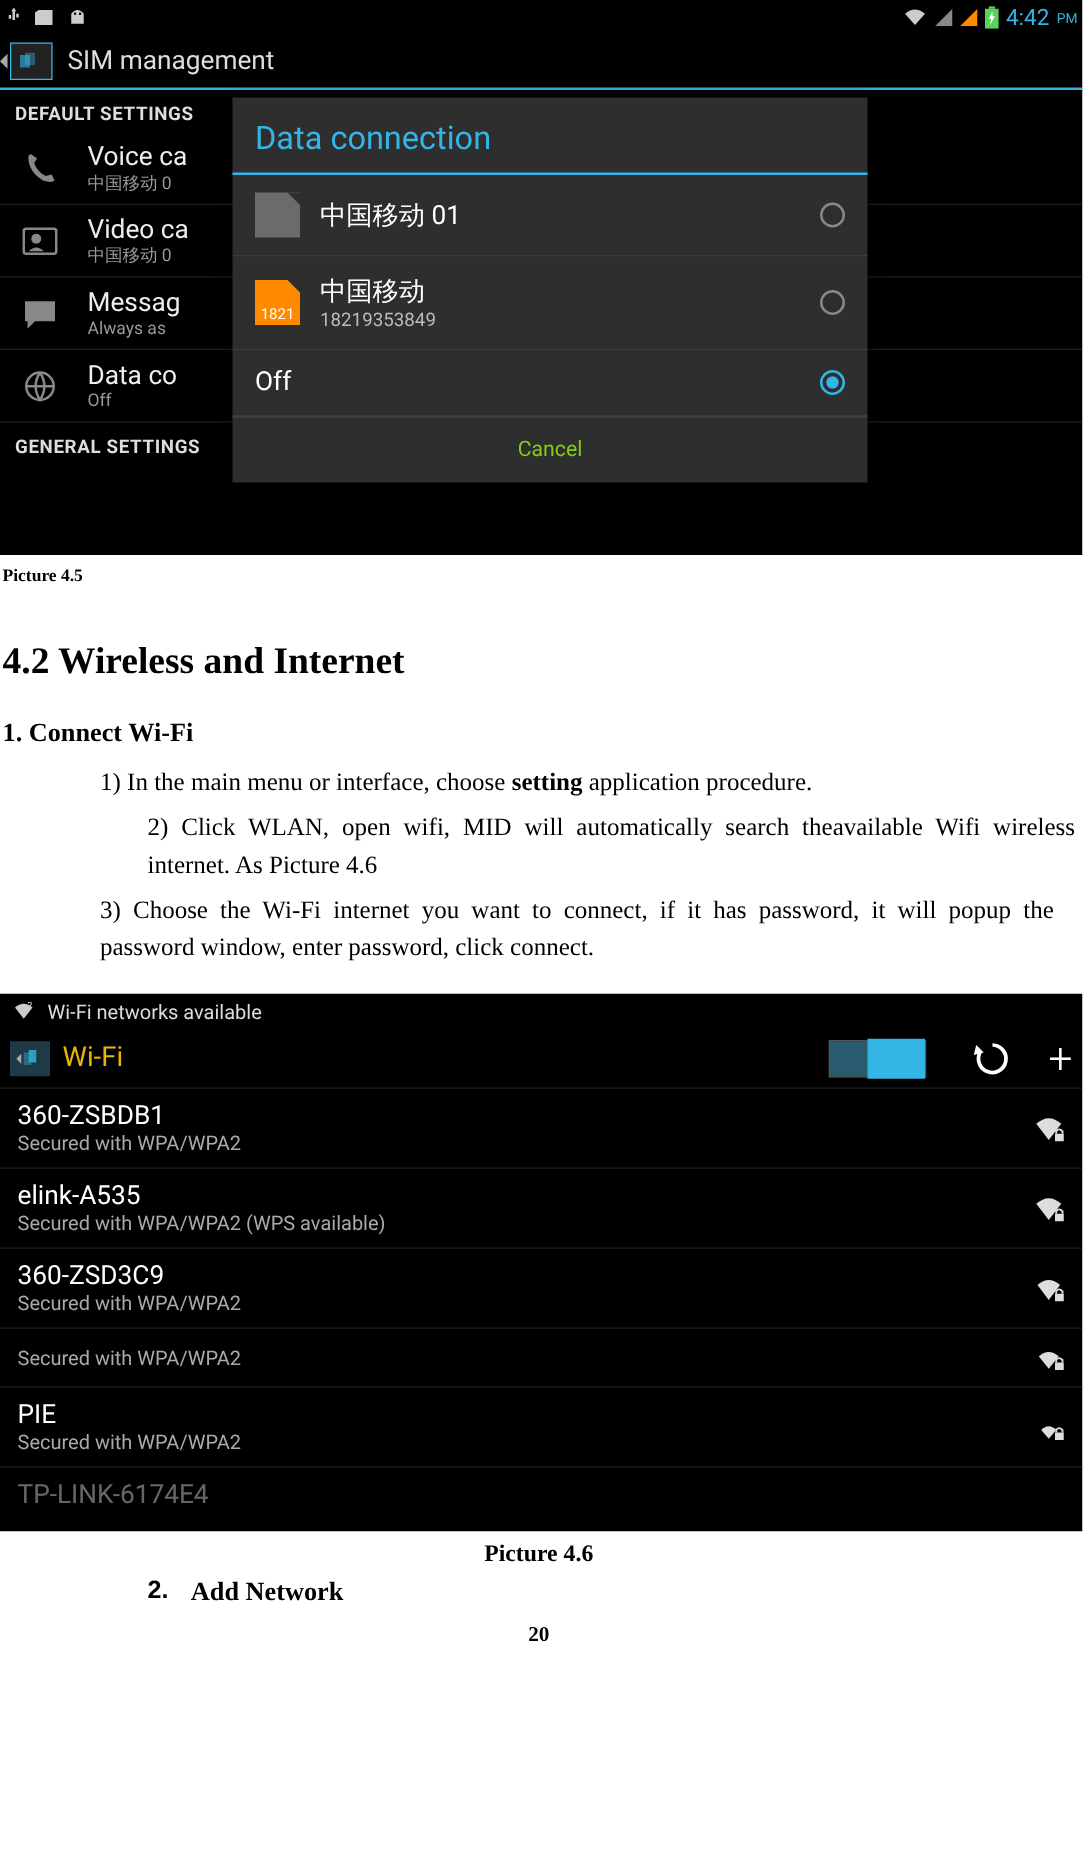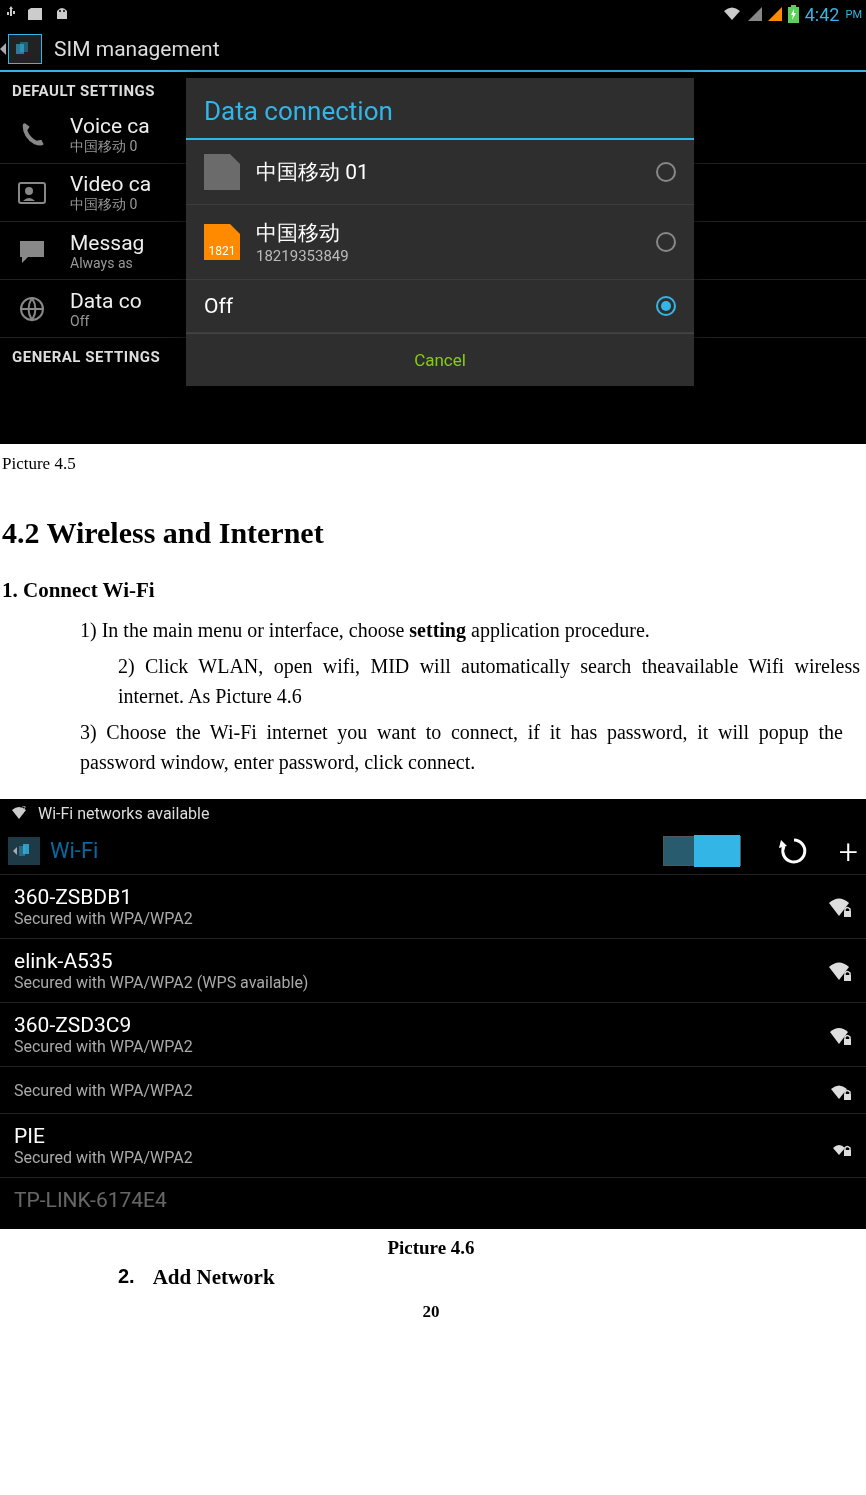--- a/index.html
+++ b/index.html
@@ -37,34 +37,34 @@
   .simbox::after { content:""; position:absolute; right:0; top:0; width:0; height:0; border-top:10px solid #2e2e2e; border-left:10px solid transparent; }
   .ovrow .lbl { flex:1; display:flex; flex-direction:column; color:#fff; font-size:21px; }
   .ovrow .lbl .small { color:#bbb; font-size:15px; }
   .radio { width:20px; height:20px; border:2px solid #888; border-radius:50%; display:flex; align-items:center; justify-content:center; }
   .radio.on { border-color:#33b5e5; }
   .radio.on::after { content:""; width:10px; height:10px; background:#33b5e5; border-radius:50%; }
   .ovcancel { text-align:center; color:#84cc16; padding:16px; font-size:17px; border-top:1px solid #444; }
 
   
   .doc { padding: 4px 2px 0 2px; max-width: 862px; }
-  .doc .caption { font-weight: 400; font-size: 17px; margin: 6px 0 42px 0; }
+  .doc .caption { font-weight: 700; font-size: 14px; margin: 6px 0 42px 0; }
   .doc h2 { font-weight: 700; font-size: 30px; margin: 28px 0 28px 0; }
   .doc h3 { font-weight: 700; font-size: 21px; margin: 0 0 12px 0; }
   .doc p, .doc li { font-size: 20px; line-height: 1.5; }
   .indent1 { margin-left: 78px; margin-bottom: 6px; }
   .indent2 { margin-left: 116px; margin-bottom: 6px; text-align: justify; }
   .doc b { font-weight: 700; }
 
   
   .shot2 { width: 866px; height: 430px; background:#000; position:relative; overflow:hidden; font-family: Roboto, "Helvetica Neue", Arial, sans-serif; margin-top: 22px; }
   .notif { height: 28px; display:flex; align-items:center; gap:10px; padding: 0 10px; color:#ddd; font-size:16px; }
   .wifihdr { height: 48px; display:flex; align-items:center; padding: 0 8px; gap: 10px; border-bottom:1px solid #222; }
   .wifihdr .icon-wrap { width:32px; height:28px; background:#1e3a46; display:flex; align-items:center; justify-content:center; }
-  .wifihdr .title { color:#0369a1; font-size:22px; flex:1; }
+  .wifihdr .title { color:#eab308; font-size:22px; flex:1; }
   .toggle { width:78px; height:30px; background:#222; border:1px solid #555; position:relative; }
   .toggle::before { content:""; position:absolute; left:0; top:0; bottom:0; width:32px; background:#285b6d; }
   .toggle::after { content:""; position:absolute; right:0; top:-2px; bottom:-2px; width:46px; background:#33b5e5; }
   .hdricons { display:flex; align-items:center; gap:30px; margin-left: 28px; color:#fff; font-size: 28px; }
   .netrow { display:flex; align-items:center; padding: 10px 14px; border-bottom:1px solid #222; }
   .netrow .ntxt { flex:1; display:flex; flex-direction:column; }
   .netrow .n1 { color:#fff; font-size:21px; }
   .netrow .n2 { color:#aaa; font-size:16px; }
   .wifi-icon { color:#ddd; }
   .wifi-svg { width:26px; height:26px; }

